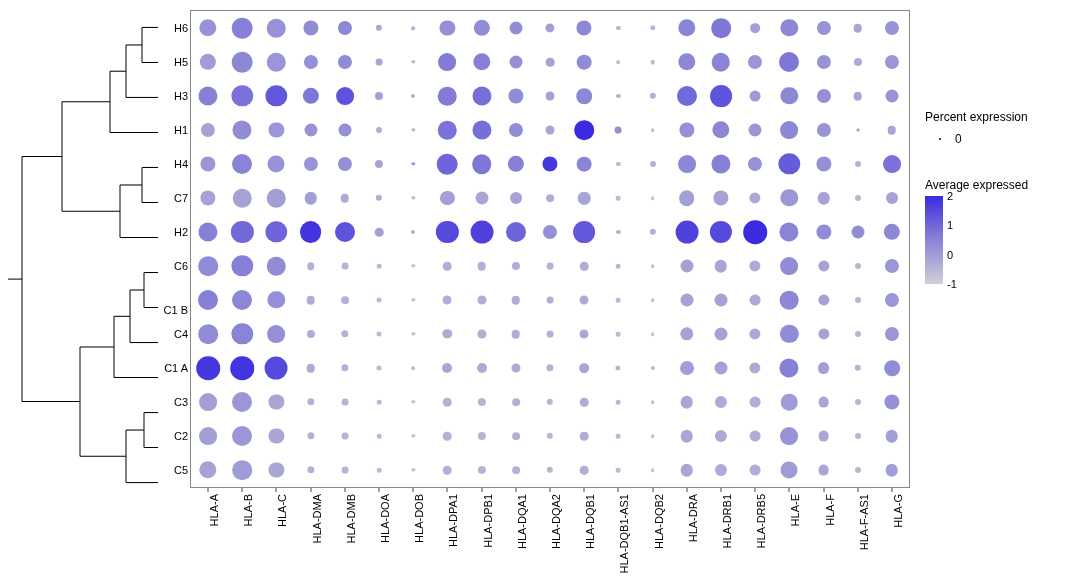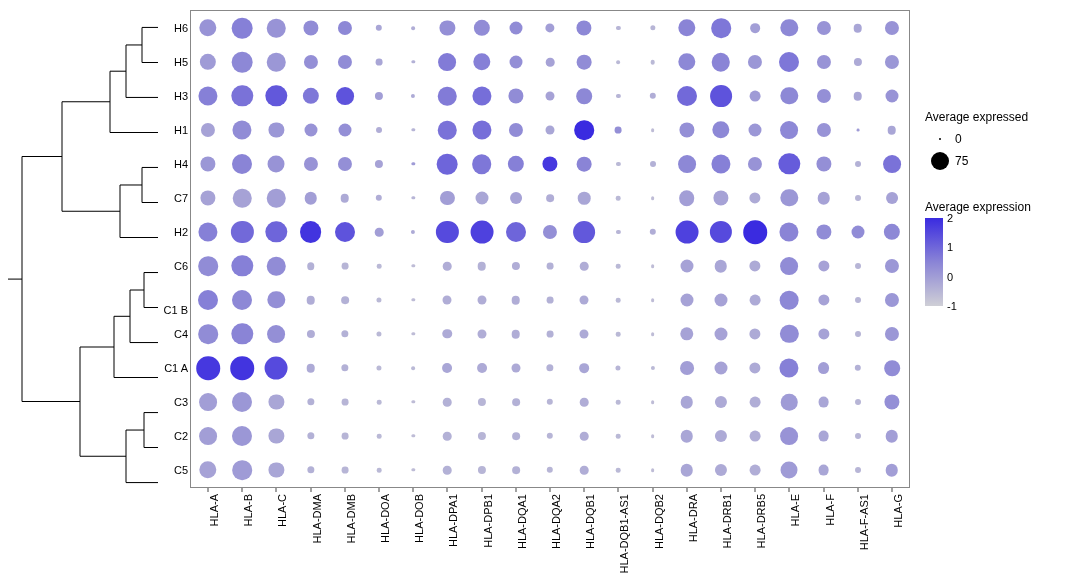--- a/index.html
+++ b/index.html
@@ -569,38 +569,32 @@
       <div class="x-tick" style="left: 633.524px;"></div>
       <div class="x-label" style="left: 633.524px;">HLA-F</div>
       <div class="x-tick" style="left: 667.714px;"></div>
       <div class="x-label" style="left: 667.714px;">HLA-F-AS1</div>
       <div class="x-tick" style="left: 701.905px;"></div>
       <div class="x-label" style="left: 701.905px;">HLA-G</div>
     </div>
 
   <div class="legend-col">
     <div class="legend-size">
-      <div class="legend-title">Average expressed</div>
+      <div class="legend-title">Percent expression</div>
       <div id="size-legend-items">
           <div class="legend-size-row">
             <div class="legend-size-sample">
               <div class="legend-size-dot" style="width: 2px; height: 2px;"></div>
             </div>
             <div>0</div>
           </div>
-          <div class="legend-size-row">
-            <div class="legend-size-sample">
-              <div class="legend-size-dot" style="width: 18.5px; height: 18.5px;"></div>
-            </div>
-            <div>75</div>
-          </div>
         </div>
     </div>
     <div class="legend-color">
-      <div class="legend-title">Average expression</div>
+      <div class="legend-title">Average expressed</div>
       <div class="legend-grad" id="legend-grad" style="background: linear-gradient(rgb(58, 43, 224), rgb(138, 132, 214), rgb(207, 207, 214));">
           <div class="legend-grad-tick" style="top: 0px;">2</div>
           <div class="legend-grad-tick" style="top: 29.3333px;">1</div>
           <div class="legend-grad-tick" style="top: 58.6667px;">0</div>
           <div class="legend-grad-tick" style="top: 88px;">-1</div>
         </div>
     </div>
   </div>
 
 </div>

